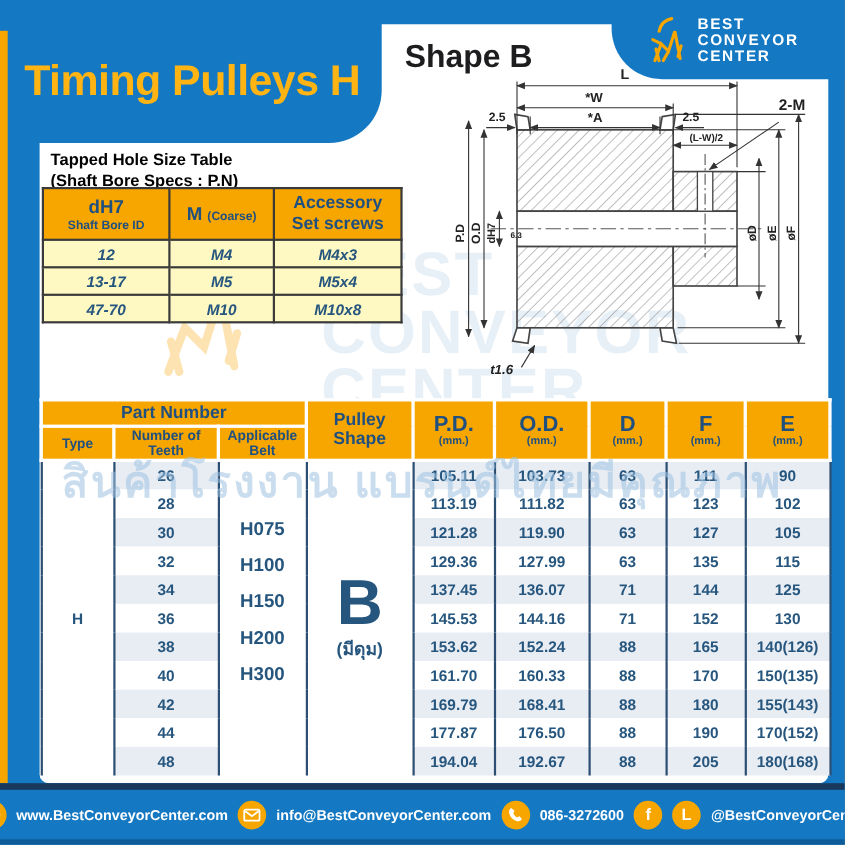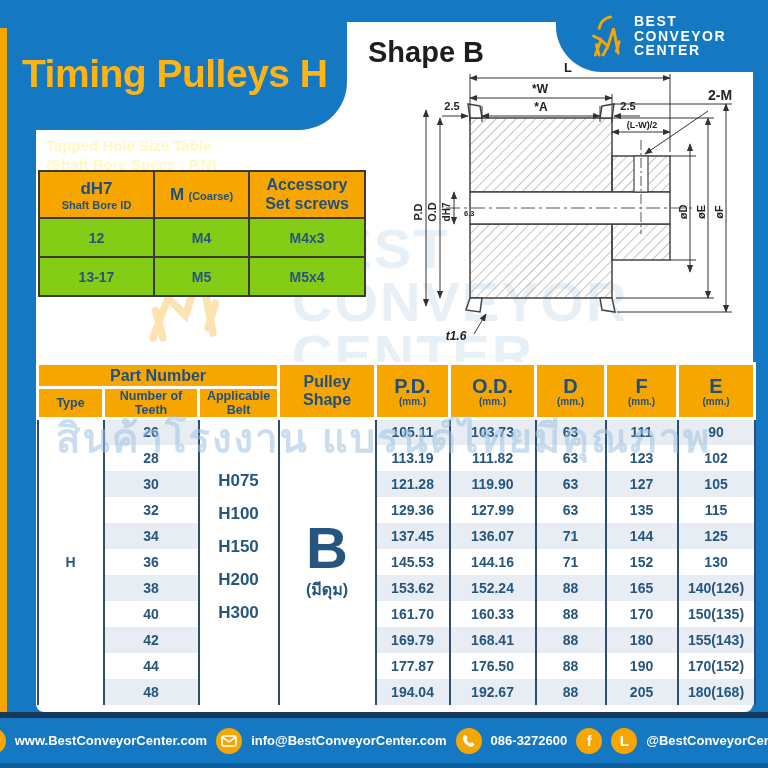--- a/index.html
+++ b/index.html
@@ -14,26 +14,26 @@
   .banner h1 { position:absolute; left:22px; top:52px; font-size:39px; font-weight:bold; color:#FFB414; letter-spacing:-0.5px; white-space:nowrap; }
 
   .logo-block { position:absolute; right:0; top:0; width:212px; height:72px; background:#1478C2; border-radius:0 0 0 46px; z-index:4; display:flex; align-items:center; padding-left:26px; gap:10px; }
   .logo-text { color:#fff; font-weight:bold; font-size:14px; line-height:1.05; letter-spacing:1.5px; }
 
   .shape-heading { position:absolute; left:368px; top:36px; font-size:29px; font-weight:bold; color:#1D1D1F; z-index:3; }
 
   .diagram { position:absolute; left:390px; top:56px; z-index:2; }
   .diagram text { fill:#222; font-family:"Liberation Sans",sans-serif; font-weight:bold; }
 
-  .tapped-heading { position:absolute; left:46px; top:137px; font-size:15px; font-weight:bold; color:#fef9c3; line-height:1.25; z-index:3; }
+  .tapped-heading { position:absolute; left:46px; top:137px; font-size:15px; font-weight:bold; color:#000000; line-height:1.25; z-index:3; }
 
   .tapped-table { position:absolute; left:38px; top:170px; z-index:3; border-collapse:collapse; }
   .tapped-table th, .tapped-table td { border:2px solid #3A3A3A; text-align:center; vertical-align:middle; }
   .tapped-table th { background:#F7A600; color:#1F5080; height:47px; }
-  .tapped-table td { background:#84cc16; color:#26567E; font-weight:bold; font-size:14px; height:39px; }
+  .tapped-table td { background:#fef9c3; color:#26567E; font-weight:bold; font-size:14px; height:25px;font-style:italic; }
   .th-main { font-size:17px; font-weight:bold; display:inline; }
   .th-sub  { font-size:11px; font-weight:bold; display:block; }
   .th-subi { font-size:11px; font-weight:bold; display:inline; }
   .th-line { font-size:16px; font-weight:bold; display:block; line-height:1.15; }
 
   .main-table { position:absolute; left:36px; top:362px; z-index:2; border-collapse:collapse; table-layout:fixed; width:717px; }
   .main-table th { background:#F7A600; color:#1F5080; border:3px solid #fff; text-align:center; vertical-align:middle; }
   .th-pn { height:24px; font-size:16px; }
   .th-sm { height:27px; font-size:12.5px; }
   .th-shape { font-size:16px; }
@@ -192,20 +192,25 @@
     <tr>
           <td>12</td>
           <td>M4</td>
           <td>M4x3</td>
         </tr>
     <tr>
           <td>13-17</td>
           <td>M5</td>
           <td>M5x4</td>
         </tr>
+    <tr>
+          <td>47-70</td>
+          <td>M10</td>
+          <td>M10x8</td>
+        </tr>
   </tbody>
     </table>
 
   <table class="main-table">
     <colgroup>
       <col style="width:66px">
         <col style="width:95px">
         <col style="width:80px">
         <col style="width:97px">
       <col style="width:74px">

